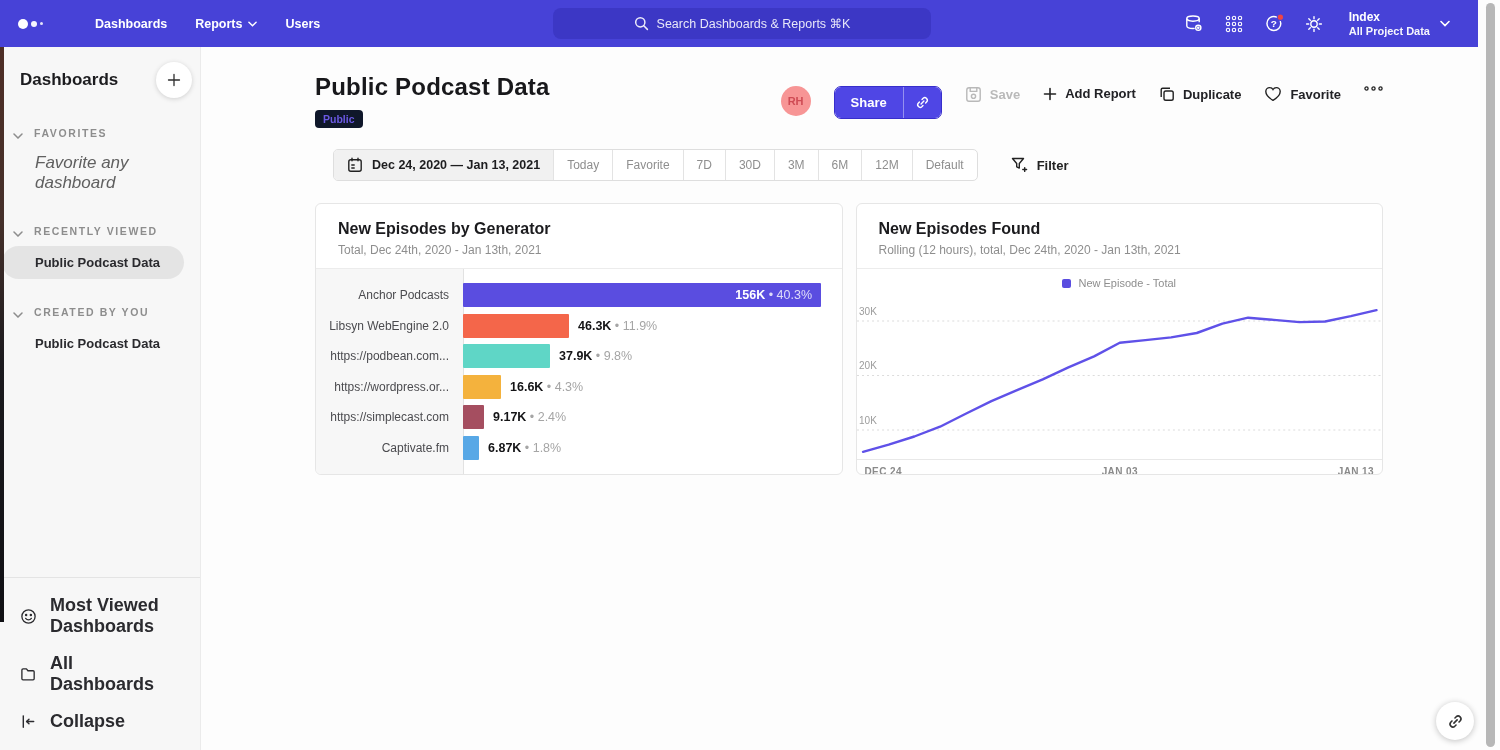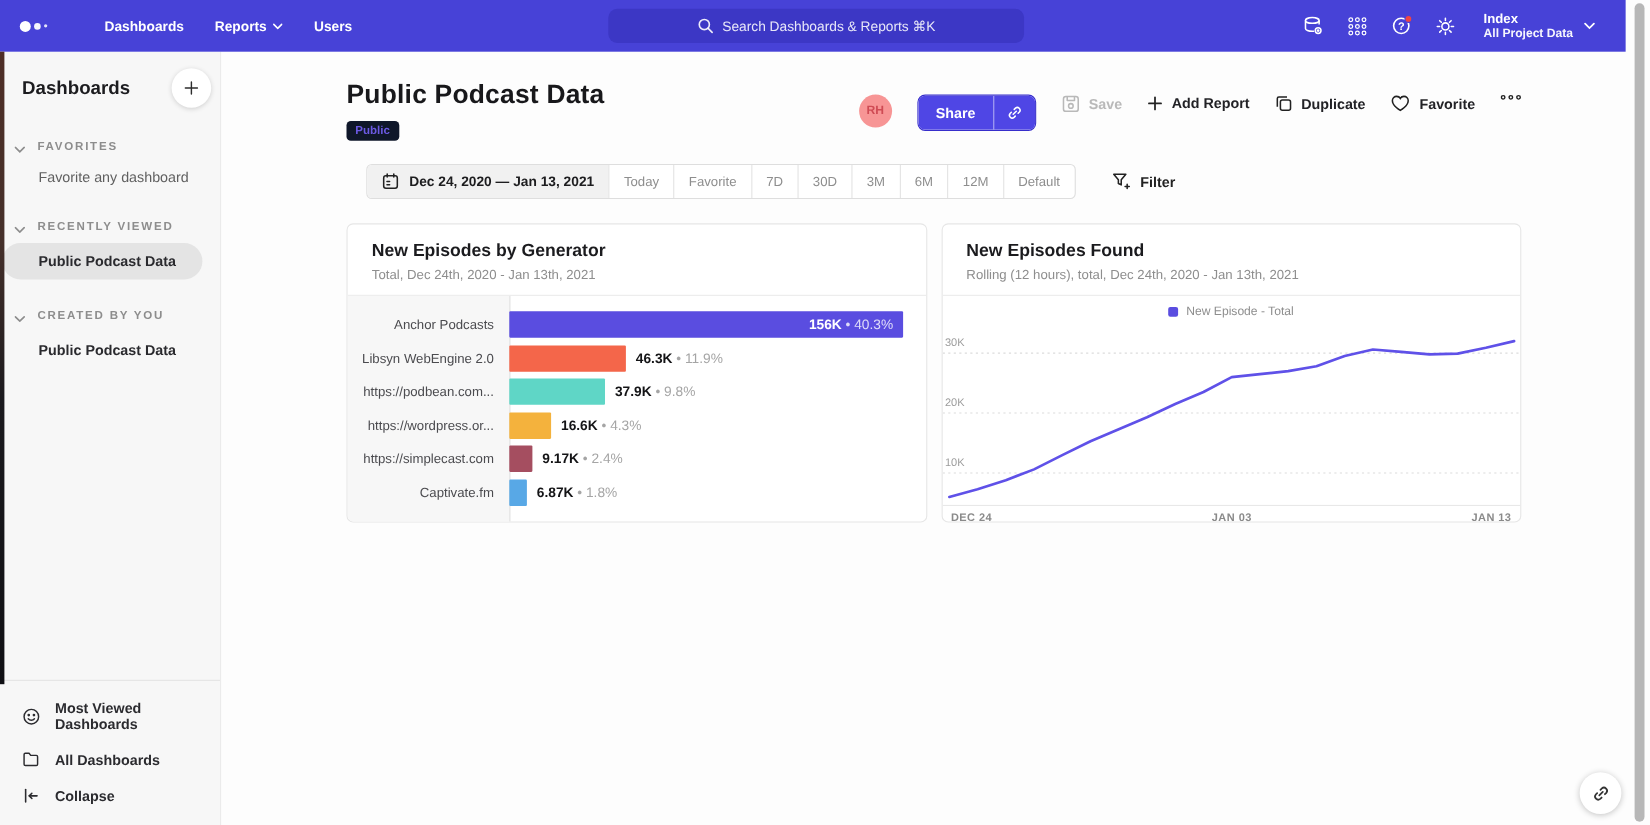--- a/index.html
+++ b/index.html
@@ -40,24 +40,24 @@
   .sb-title{font-size:17px;font-weight:700;color:#1c1c1f;}
   .add-btn{width:36px;height:36px;border-radius:50%;background:#fff;border:none;
            box-shadow:0 1px 5px rgba(0,0,0,.16);display:flex;align-items:center;
            justify-content:center;cursor:pointer;}
   .sb-sec-head{display:flex;align-items:flex-end;gap:11px;padding-left:13px;
                margin:27px 0 9px;color:#8d8d8d;font-size:10.5px;font-weight:700;
                letter-spacing:1.6px;cursor:pointer;}
   .sb-item{font-size:13px;font-weight:600;color:#2a2a2e;padding:9px 0 9px 35px;cursor:pointer;}
   .sb-item.selected{background:#e4e4e4;border-radius:18px;margin:2px 16px 2px 2px;
                     padding:9px 0 9px 33px;}
-  .sb-placeholder{font-size:13px;color:#606060;padding:5px 0 5px 35px;}
+  .sb-placeholder{font-style:italic;font-size:17px;color:#606060;padding:5px 0 5px 35px;}
   .sb-footer{position:absolute;left:0;right:0;bottom:0;border-top:1px solid #e4e4e4;
              padding:9px 0 10px;background:#f7f7f7;}
-  .sbf-item{display:flex;align-items:center;gap:13px;padding:8px 20px;font-size:13px;
+  .sbf-item{display:flex;align-items:center;gap:13px;padding:8px 20px;font-size:18px;
             font-weight:700;color:#2b2b2f;cursor:pointer;}
 
   
   .main{position:absolute;top:47px;left:201px;right:22px;bottom:0;background:#fdfdfd;
         padding:26px 95px 0 114px;box-sizing:border-box;}
   .title-row{position:relative;}
   .page-title{margin:0;font-size:24px;font-weight:700;color:#18181b;letter-spacing:.2px;}
   .badge{display:inline-block;margin-top:9px;background:#0f172a;color:#6b59e3;
          font-size:10.5px;font-weight:700;padding:3px 8px;border-radius:4px;}
   .actions{position:absolute;right:0;top:13px;display:flex;align-items:flex-start;gap:23px;}

